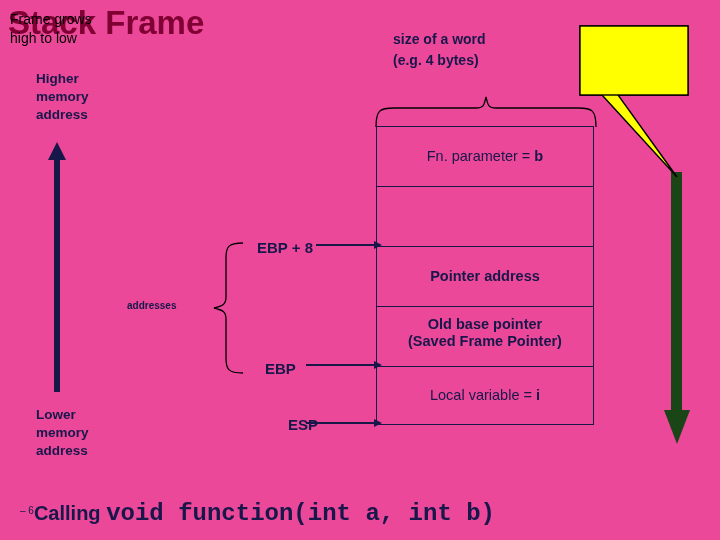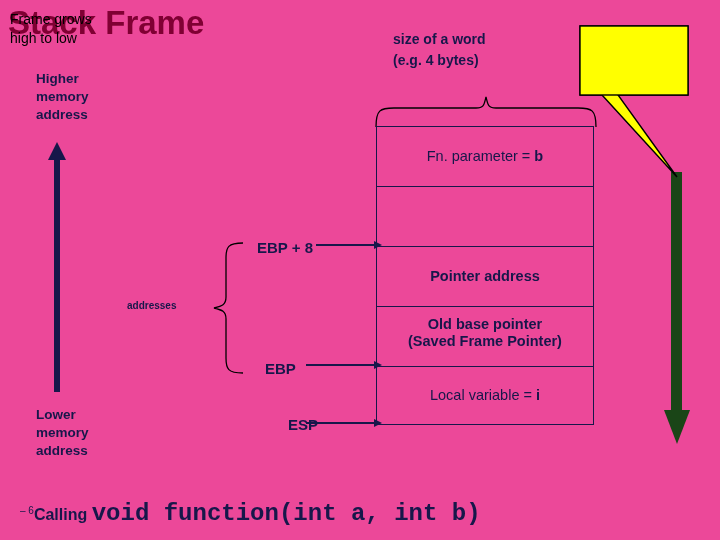--- a/index.html
+++ b/index.html
@@ -180,21 +180,21 @@
     top: 500px;
     white-space: nowrap;
   }
   #page-num {
     font-size: 10px;
     color: #17174a;
     font-family: "Liberation Sans", sans-serif;
     vertical-align: 6px;
   }
   #footer-calling {
-    font-size: 16px;
+    font-size: 20px;
     font-weight: bold;
     color: #17174a;
     font-family: "Liberation Sans", sans-serif;
   }
   #footer-code {
     font-size: 24px;
     font-weight: bold;
     color: #17174a;
     font-family: "Liberation Mono", monospace;
   }

